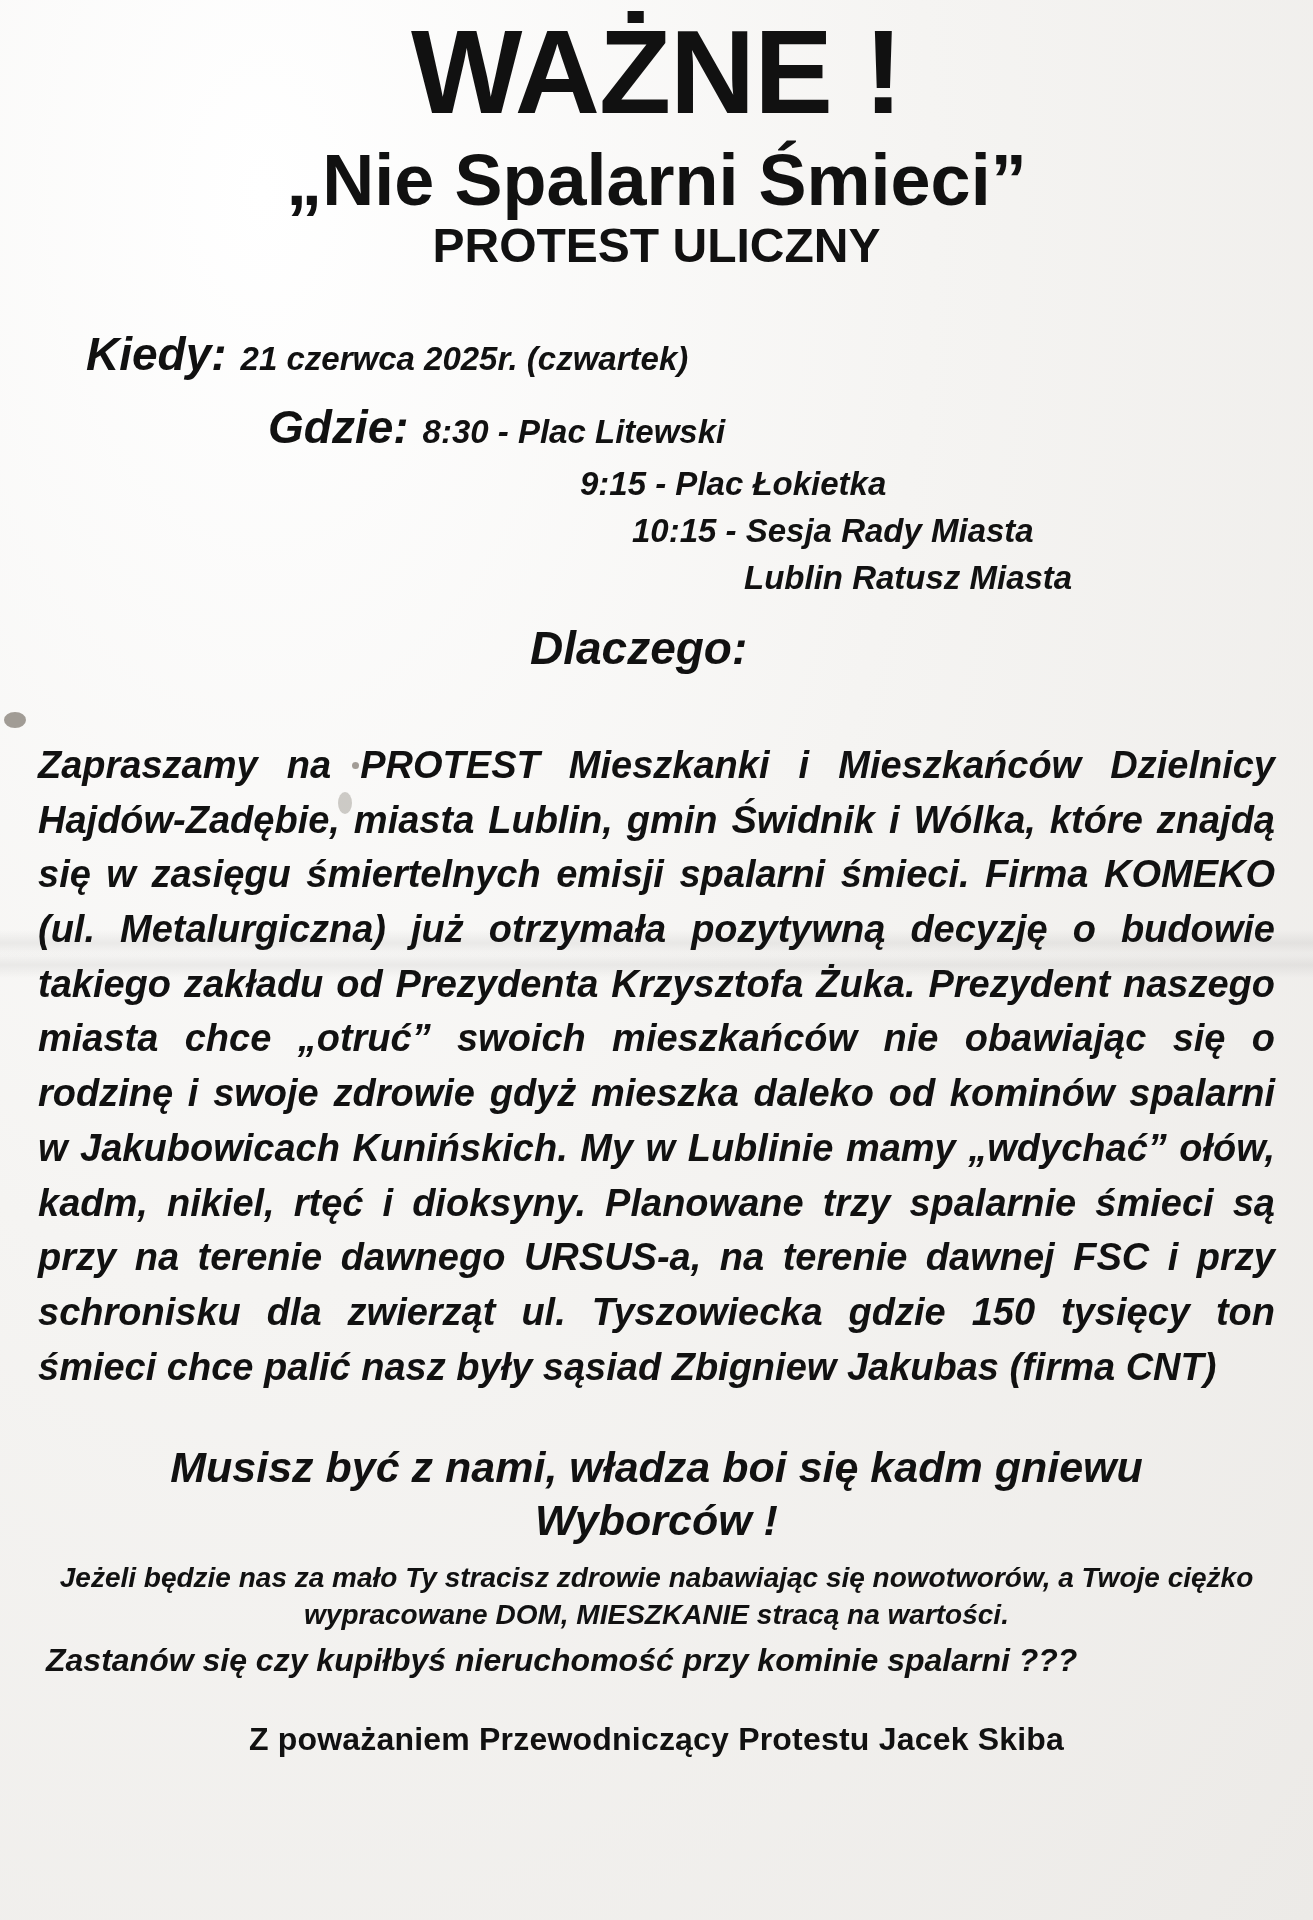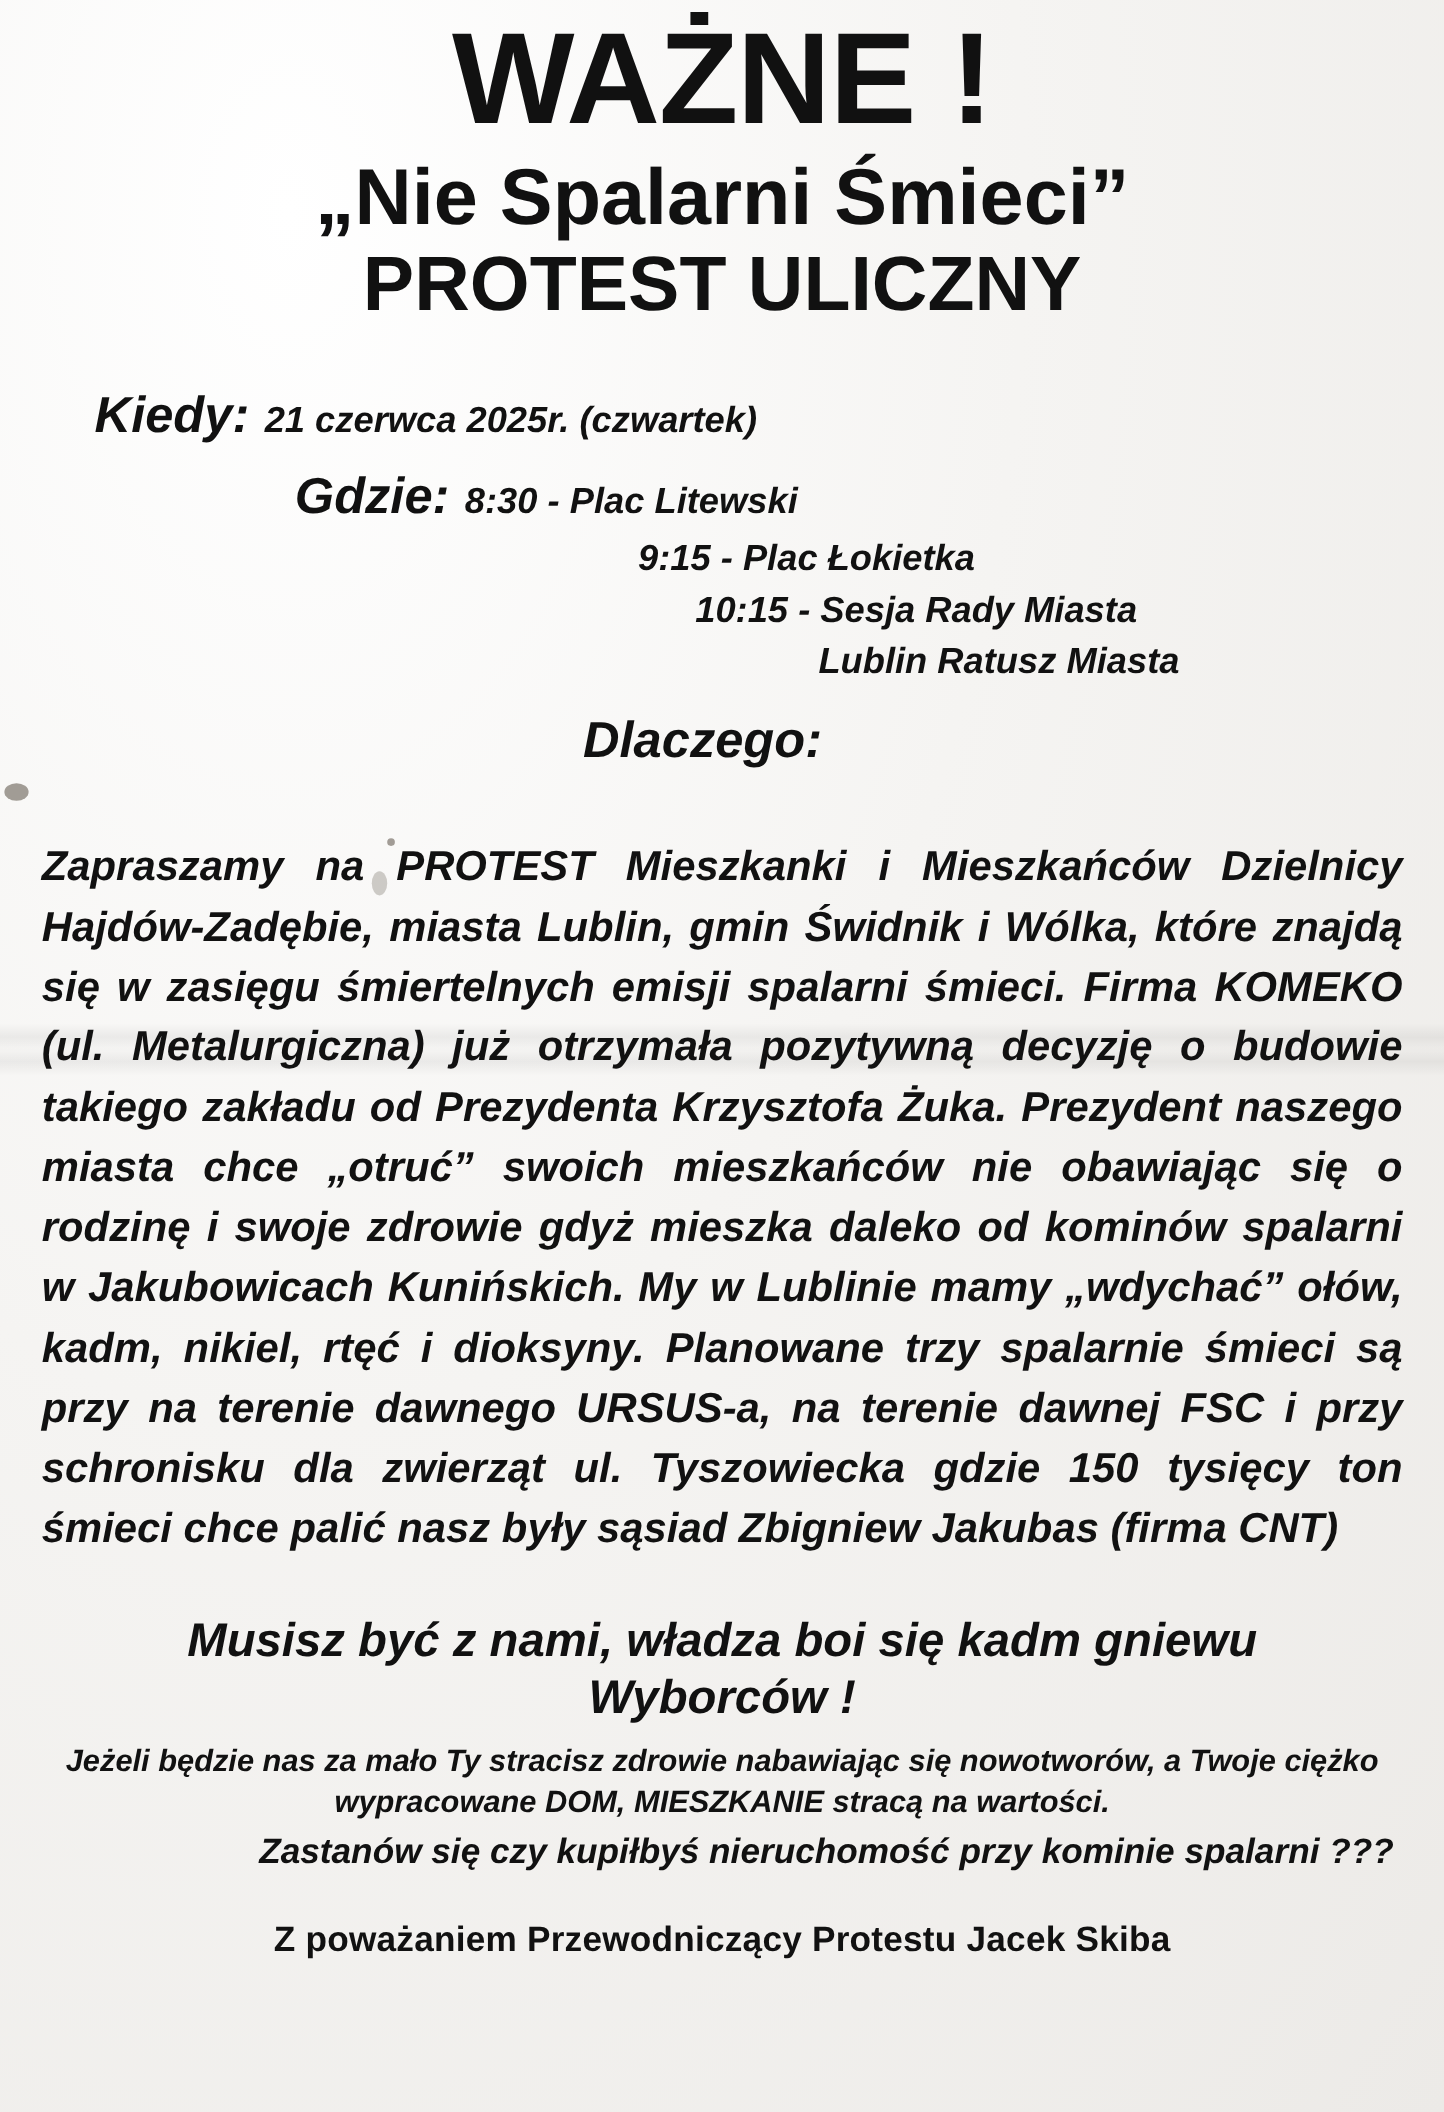--- a/index.html
+++ b/index.html
@@ -57,21 +57,21 @@
   .title-quote {
     text-align: center;
     font-weight: bold;
     font-size: 72px;
     line-height: 1.06;
     margin: 10px 0 0 0;
   }
   .title-sub {
     text-align: center;
     font-weight: bold;
-    font-size: 70px;
+    font-size: 48px;
     line-height: 1.06;
     margin: 2px 0 0 0;
   }
   .council {
     text-align: center;
     font-weight: bold;
     font-style: italic;
     font-size: 43px;
     line-height: 1.1;
     margin: 26px 0 0 0;
@@ -134,21 +134,21 @@
   .warn {
     margin: 14px 24px 0 24px;
     text-align: center;
     font-weight: bold;
     font-style: italic;
     font-size: 28px;
     line-height: 1.32;
   }
   .question {
     margin: 6px 18px 0 18px;
-    text-align: right;
+    text-align: left;
     font-weight: bold;
     font-style: italic;
     font-size: 32px;
     line-height: 1.3;
   }
   .signature {
     margin: 40px 0 0 0;
     text-align: center;
     font-weight: bold;
     font-size: 32px;

